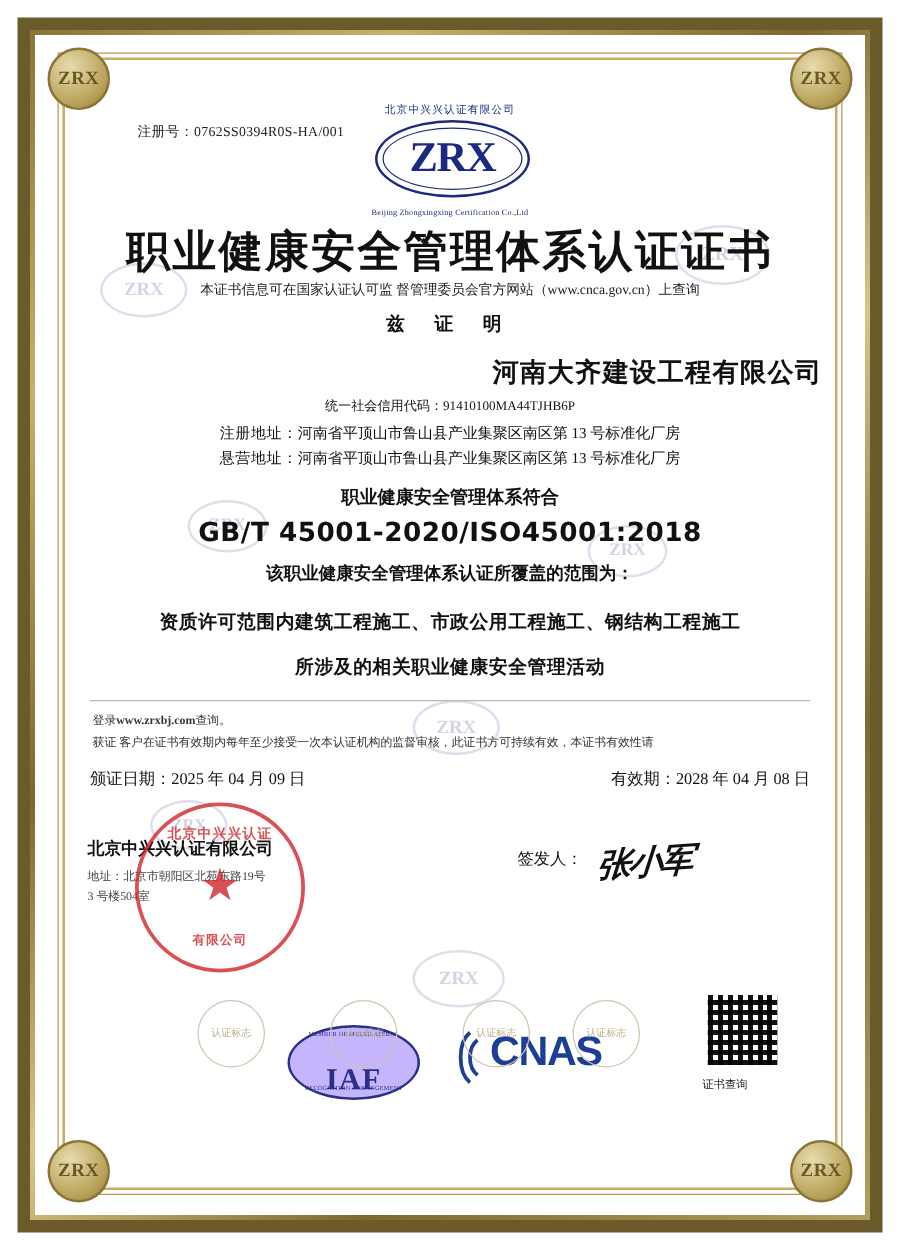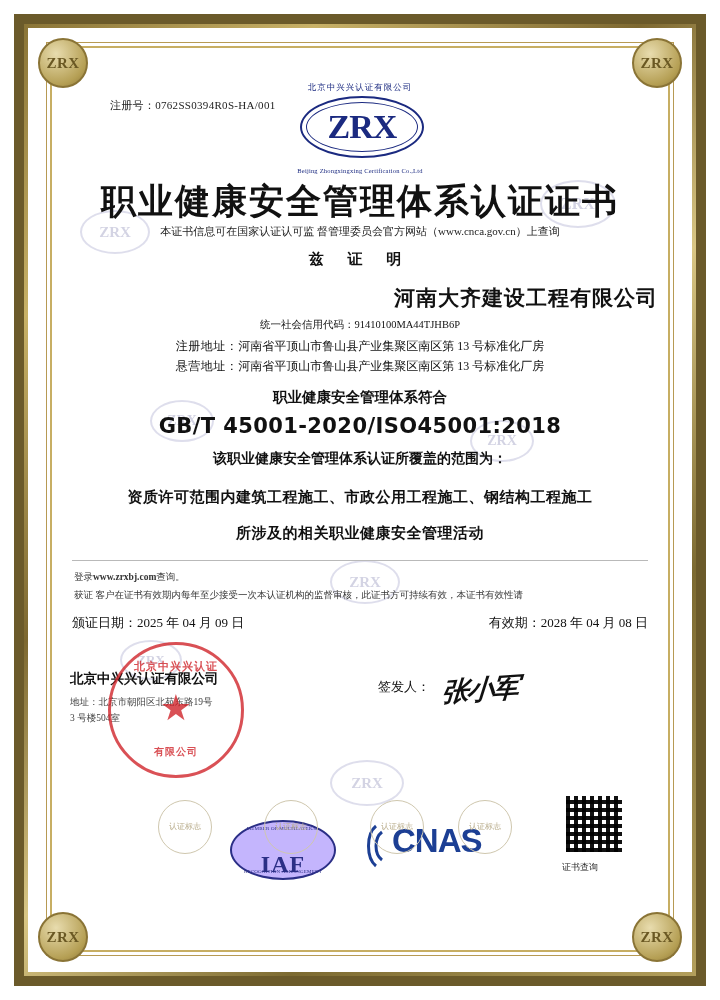--- a/index.html
+++ b/index.html
@@ -166,21 +166,21 @@
   }
   .issuer-block{
     position:absolute;left:8px;top:610px;width:330px;
   }
   .issuer-name{font-size:13.5px;font-weight:bold;color:#111;}
   .issuer-addr{font-size:9.5px;color:#444;margin-top:6px;line-height:1.7;}
   .signer-block{
     position:absolute;right:30px;top:612px;width:250px;
     display:flex;align-items:flex-start;
   }
-  .signer-label{font-size:13px;color:#111;white-space:nowrap;margin-top:6px;}
+  .signer-label{font-size:13px;color:#111;white-space:nowrap;margin-top:6px;margin-left:36px;}
   .signature{
     margin-left:12px;font-size:27px;color:#111;
     font-family:"DejaVu Serif", serif;font-style:italic;font-weight:bold;
     transform:skewX(-8deg) rotate(-4deg);
     letter-spacing:-2px;
   }
   
   .stamp{
     position:absolute;left:46px;top:582px;width:130px;height:130px;
     border:3px solid #cf2026;border-radius:50%;

